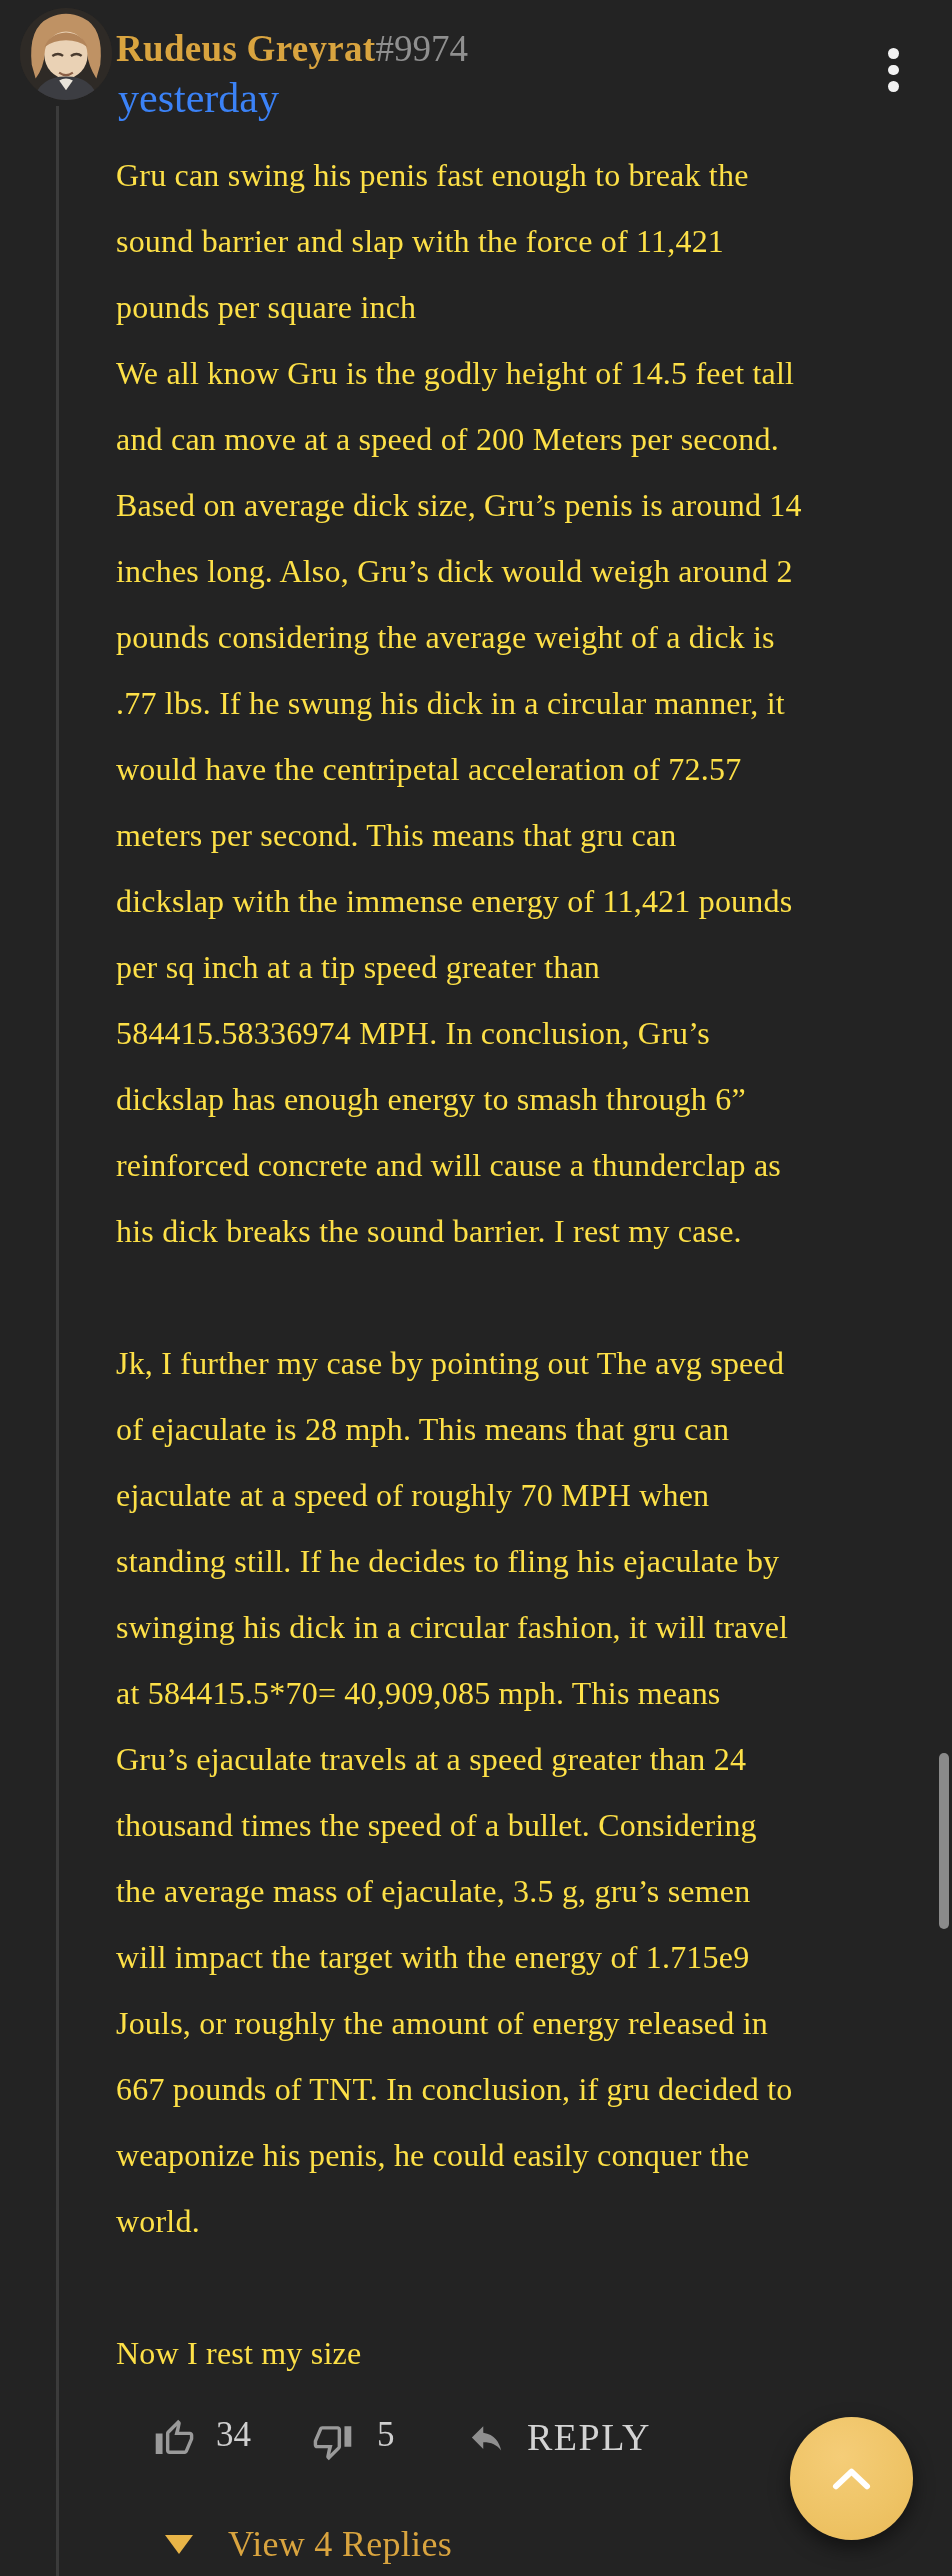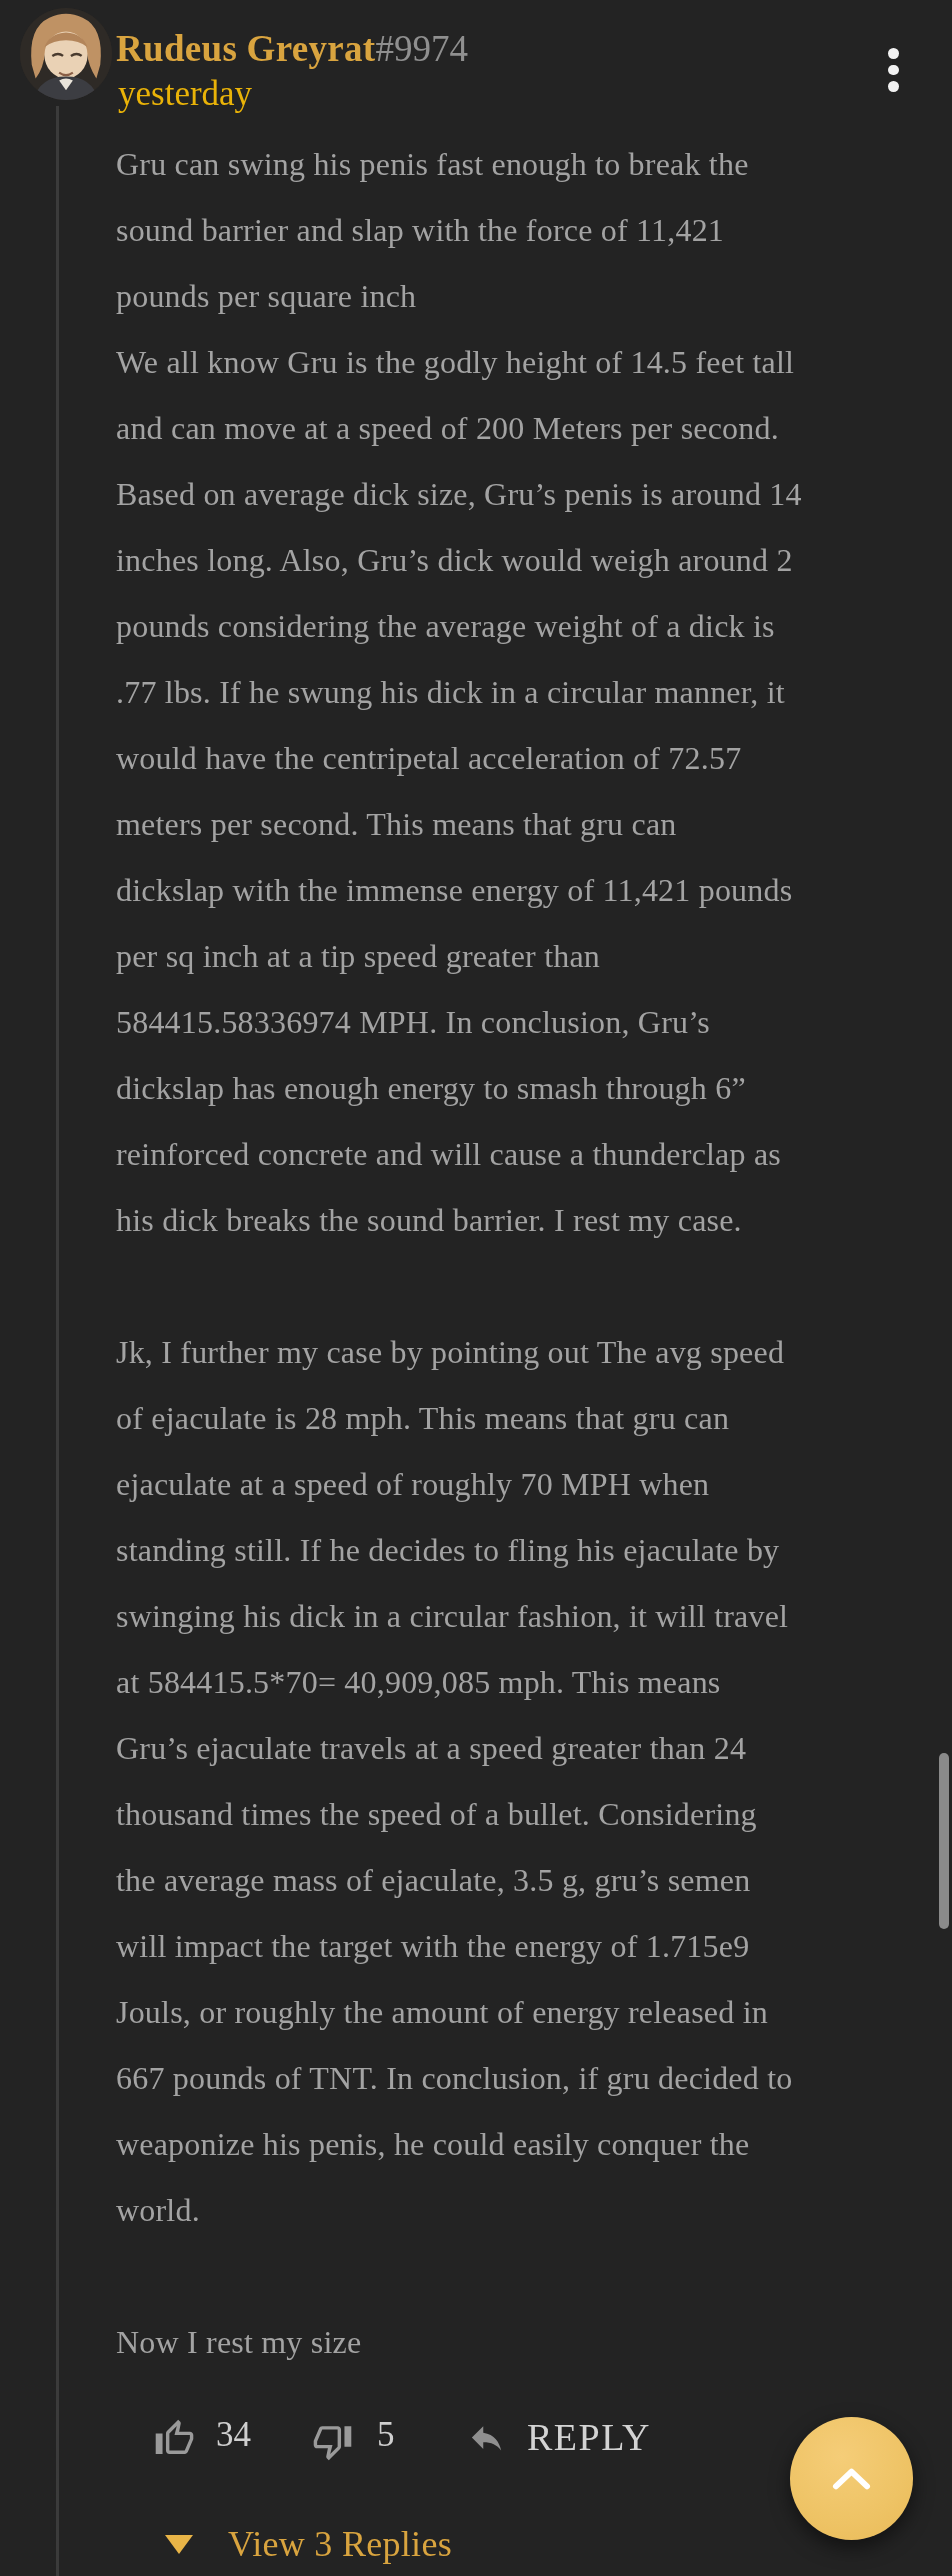--- a/index.html
+++ b/index.html
@@ -5,24 +5,24 @@
   html,body{margin:0;padding:0;background:#161616;}
   .screen{
     position:relative;width:952px;height:2576px;background:#232323;
     font-family:Liberation Serif, serif;overflow:hidden;
   }
   .thread-line{position:absolute;left:56px;top:106px;width:2.9px;height:2470px;background:#3b3b3b;}
   .avatar{position:absolute;left:19.6px;top:7.8px;width:92px;height:92px;border-radius:50%;overflow:hidden;background:#2b2723;}
   .header-name-row{position:absolute;left:116px;top:27.4px;white-space:nowrap;}
   .username{color:#d9a43f;font-size:37px;font-weight:bold;letter-spacing:0.3px;}
   .discriminator{color:#8f8f8f;font-size:37px;font-weight:normal;}
-  .timestamp{position:absolute;left:118px;top:74px;color:#eab308;font-size:35px;font-weight:300;}
+  .timestamp{position:absolute;left:118px;top:74px;color:#3b82f6;font-size:42px;font-weight:300;}
   .kebab{position:absolute;left:884px;top:48px;width:19.6px;display:flex;flex-direction:column;align-items:center;gap:5.9px;cursor:pointer;}
   .kebab .dot{width:10.8px;height:10.8px;border-radius:50%;background:#f2f2f2;}
-  .body-text{position:absolute;left:116px;top:131px;width:784px;color:#a3a3a3;
+  .body-text{position:absolute;left:116px;top:142px;width:784px;color:#fde047;
     font-size:32px;line-height:66px;font-weight:300;letter-spacing:0.2px;}
   .para{white-space:pre-line;margin:0 0 66px 0;}
   .para:last-child{margin-bottom:0;}
   .action-row{position:absolute;left:0;top:2408px;width:952px;height:69px;}
   .act-icon{position:absolute;width:41px;height:41px;}
   .act-icon svg{width:100%;height:100%;display:block;}
   .vote-up{left:154px;top:2418px;}
   .vote-down{left:312px;top:2421px;}
   .reply-icon{left:467px;top:2418px;width:39px;height:39px;}
   .count{position:absolute;top:2415px;color:#cfcfcf;font-size:35px;font-weight:300;}
@@ -124,21 +124,21 @@
 
   <div class="act-icon reply-icon">
     <svg viewBox="0 0 24 24" xmlns="http://www.w3.org/2000/svg">
       <path fill="#8f8f8f" d="M10 9V5l-7 7 7 7v-4.1c5 0 8.5 1.6 11 5.1-1-5-4-10-11-11z"></path>
     </svg>
   </div>
   <div class="reply-label">REPLY</div>
 
   <div class="view-replies">
     <div class="tri-down"></div>
-    <div class="view-replies-label">View 3 Replies</div>
+    <div class="view-replies-label">View 4 Replies</div>
   </div>
 
   <div class="fab">
     <svg width="63" height="39" viewBox="0 0 64 40" xmlns="http://www.w3.org/2000/svg">
       <polyline points="16,28 32,13 48,28" fill="none" stroke="#ffffff" stroke-width="6" stroke-linecap="round" stroke-linejoin="round"></polyline>
     </svg>
   </div>
 
   <div class="scrollbar-thumb"></div>
 

